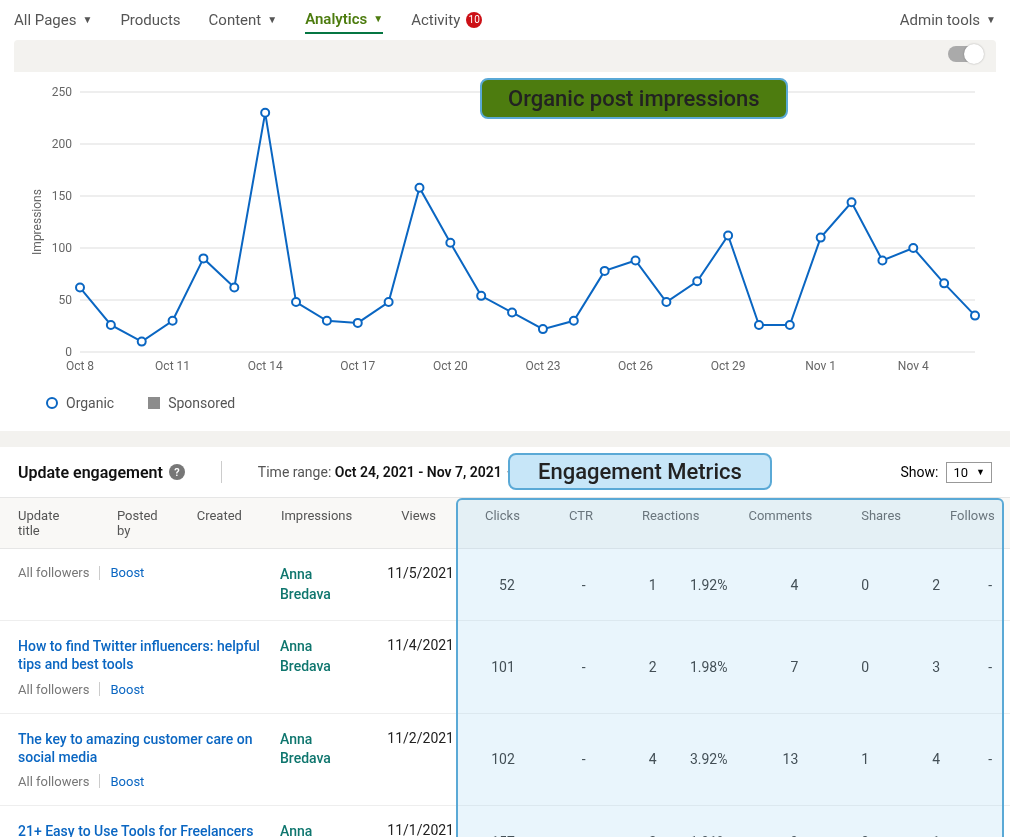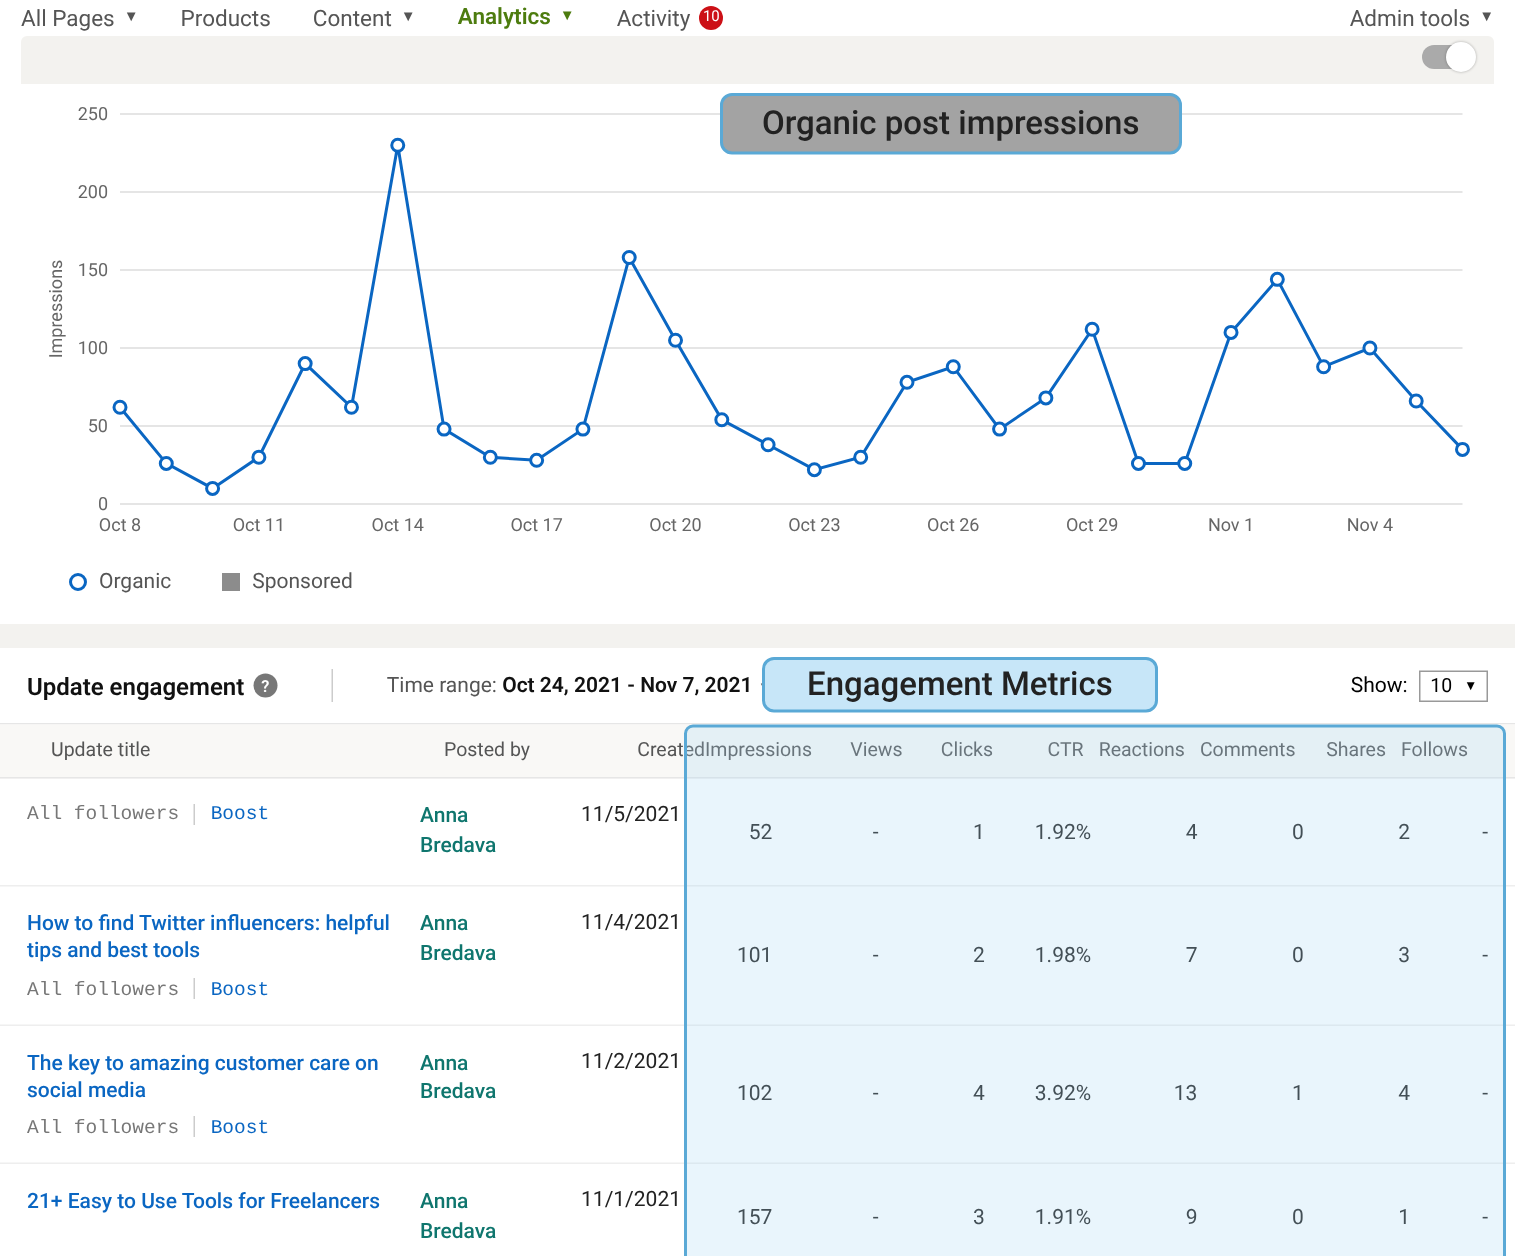--- a/index.html
+++ b/index.html
@@ -1,58 +1,58 @@
 <!DOCTYPE html>
 <html><head>
 <meta charset="utf-8">
 <style>
   * { box-sizing: border-box; margin: 0; padding: 0; }
   body { font-family: -apple-system, BlinkMacSystemFont, "Segoe UI", Roboto, Arial, sans-serif; font-size: 14px; color: #000; background: #fff; width: 1010px; }
   
-  .topnav { display: flex; align-items: center; height: 24px; padding: 0 14px; border-bottom: 1px solid #fff; font-size: 15px; color: #555; }
+  .topnav { display: flex; align-items: center; height: 40px; padding: 0 14px; border-bottom: 1px solid #fff; font-size: 15px; color: #555; }
   .topnav .nav-item { display:flex; align-items:center; margin-right: 28px; cursor:pointer; color: #555; padding-bottom:4px; padding-top:4px;}
   .topnav .nav-item.active { color: #4d7c0f; font-weight:600; border-bottom: 2px solid #057642;}
   .topnav .caret { margin-left:6px; font-size:10px;}
   .topnav .spacer { flex:1; }
   .badge { display:inline-flex; align-items:center; justify-content:center; background:#cc1016; color:#fff; font-size:10px; border-radius:50%; width:16px; height:16px; margin-left:6px;}
   
   .truncated-bar { margin: 0 14px 0 14px; background:#f3f2ef; height: 32px; border-radius:4px 4px 0 0; position:relative; display:flex; align-items:center; padding:0 12px; color:#aaa; font-size:13px;}
   .toggle-stub { position:absolute; right:14px; top:6px; width:34px; height:16px; background:#aaa; border-radius:10px; }
   .toggle-stub:before { content:""; position:absolute; right:-2px; top:-2px; width:20px; height:20px; background:#fff; border-radius:50%; box-shadow:0 0 2px rgba(0,0,0,.3); }
 
   .chart-wrap { padding: 10px 24px 20px 24px; position:relative; }
-  .callout { position:absolute; top: 6px; left: 480px; background: #a3a3a3; border:2px solid #5aa9d6; border-radius:8px; padding:6px 26px; font-size:22px; font-weight:500; color:#222; }
+  .callout { position:absolute; top: 6px; left: 480px; background: #4d7c0f; border:2px solid #5aa9d6; border-radius:8px; padding:6px 26px; font-size:22px; font-weight:500; color:#222; }
   .chart-svg { width: 100%; height: 300px; }
   .legend { display:flex; align-items:flex-end; gap:34px; margin-top:10px; margin-left:22px; font-size:14px; color:#555; }
   .legend .sw { display:inline-block; width:12px; height:12px; border-radius:50%; }
   .legend .sq { display:inline-block; width:12px; height:12px; }
   
   .divider { height: 16px; background:#f3f2ef; }
 
   .section-header { display:flex; align-items:center; padding: 14px 18px; gap:36px; border-bottom:1px solid #e6e6e6; position:relative;}
   .section-title { font-weight:600; font-size:16px; color:#111; display:flex; align-items:center; gap:6px;}
   .help-icon { display:inline-flex; width:16px; height:16px; border-radius:50%; background:#777; color:#fff; font-size:11px; align-items:center; justify-content:center; }
   .vbar { width:1px; height:22px; background:#ccc; }
   .time-range { font-size:14px; color:#555; }
   .time-range b { color:#111; font-weight:600; }
   .callout2 { position:absolute; left: 508px; top:6px; background: #c7e6f8; border:2px solid #5aa9d6; border-radius:8px; padding:4px 28px; font-size:22px; font-weight:500; color:#222;}
   .show-ctrl { margin-left:auto; display:flex; align-items:center; gap:8px; font-size:14px; }
   .show-select { border:1px solid #999; padding:2px 6px; display:flex; align-items:center; gap:8px; font-size:13px; cursor:pointer;}
   
-  .table-header { display:flex; background:#f9f8f6; border-bottom:1px solid #e6e6e6; font-size:13px; color:#555; padding: 10px 16px; }
+  .table-header { display:flex; background:#f9f8f6; border-bottom:1px solid #e6e6e6; font-size:13px; color:#555; padding: 10px 0; gap: 39px; }
   .col-title { width: 280px; padding-left:18px; }
   .col-posted { width: 90px; }
   .col-created { width: 84px; text-align:right; }
   .col-metric { flex:1; text-align:right; padding-right:10px; }
   .col-follows { width:60px; text-align:right; padding-right:18px;}
   
   .row { display:flex; border-bottom:1px solid #eee; padding: 16px 0; font-size:14px; }
   .row .col-title { display:flex; flex-direction:column; gap:8px;}
   .row .title-link { color:#0a66c2; font-weight:500; cursor:pointer; padding-right:10px; line-height:1.3;}
-  .row .subline { display:flex; align-items:center; gap:10px; font-size:13px; color:#777;font-family:Liberation Mono, monospace;}
+  .row .subline { display:flex; align-items:center; gap:10px; font-size:13px; color:#777;}
   .row .subline .sep { width:1px; height:14px; background:#ccc;}
   .row .boost { color:#0a66c2; cursor:pointer;}
   .row .col-posted a { color:#0f766e; font-weight:500; line-height:1.4; cursor:pointer;}
   .row .col-created { text-align:right; color:#222; }
   .row .col-metric, .row .col-follows { color:#222; display:flex; align-items:center; justify-content:flex-end;}
   
   .metrics-overlay { position:absolute; border:2px solid #5aa9d6; background:rgba(167,216,245,0.25); border-radius:6px; pointer-events:none;}
   
   svg text { font-family: inherit; }
 </style>

